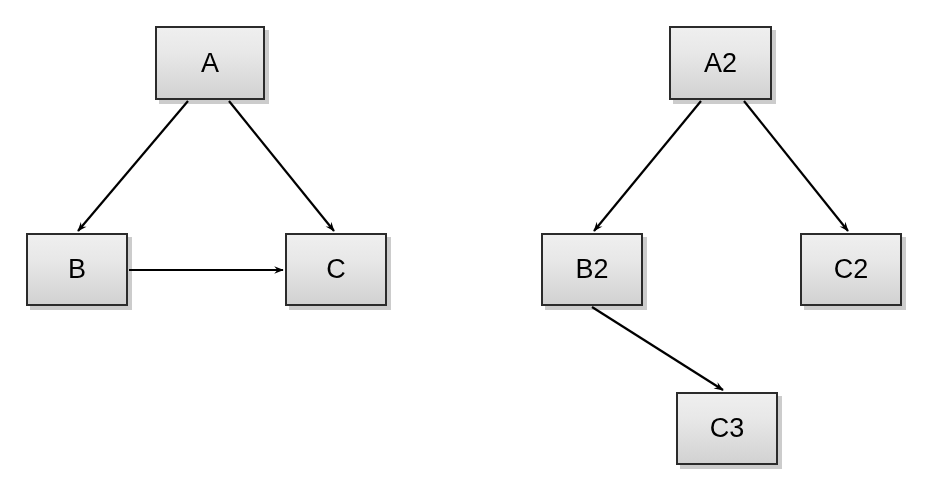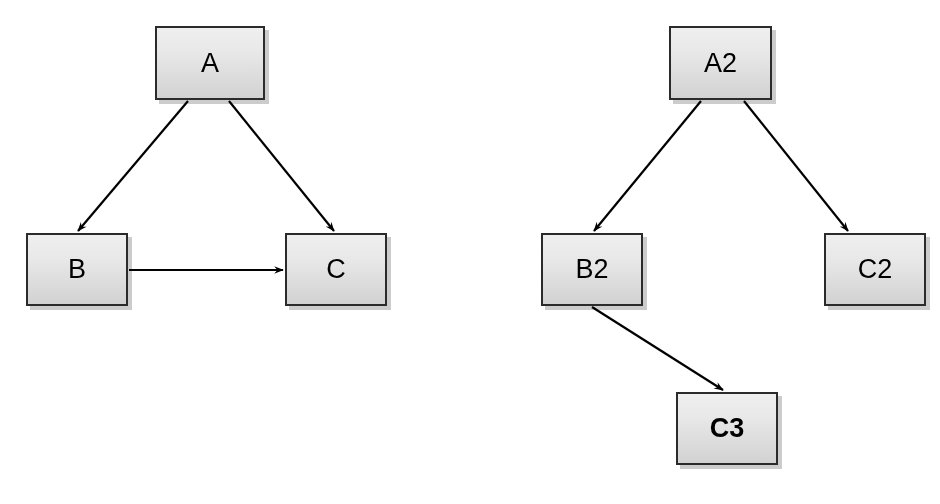--- a/index.html
+++ b/index.html
@@ -77,21 +77,21 @@
       </div>
       <div class="node" style="left: 285px; top: 233px; width: 102px; height: 73px; border-color: rgb(43, 43, 43); background: linear-gradient(rgb(239, 239, 239) 0%, rgb(232, 232, 232) 35%, rgb(220, 220, 220) 70%, rgb(210, 210, 210) 100%); box-shadow: rgba(0, 0, 0, 0.2) 4px 4px 0px 0px;">
         <span class="node-label">C</span>
       </div>
       <div class="node" style="left: 669px; top: 26px; width: 103px; height: 74px; border-color: rgb(43, 43, 43); background: linear-gradient(rgb(239, 239, 239) 0%, rgb(232, 232, 232) 35%, rgb(220, 220, 220) 70%, rgb(210, 210, 210) 100%); box-shadow: rgba(0, 0, 0, 0.2) 4px 4px 0px 0px; align-items: center;">
         <span class="node-label">A2</span>
       </div>
       <div class="node" style="left: 541px; top: 233px; width: 102px; height: 73px; border-color: rgb(43, 43, 43); background: linear-gradient(rgb(239, 239, 239) 0%, rgb(232, 232, 232) 35%, rgb(220, 220, 220) 70%, rgb(210, 210, 210) 100%); box-shadow: rgba(0, 0, 0, 0.2) 4px 4px 0px 0px;">
         <span class="node-label">B2</span>
       </div>
-      <div class="node" style="left: 800px; top: 233px; width: 102px; height: 73px; border-color: rgb(43, 43, 43); background: linear-gradient(rgb(239, 239, 239) 0%, rgb(232, 232, 232) 35%, rgb(220, 220, 220) 70%, rgb(210, 210, 210) 100%); box-shadow: rgba(0, 0, 0, 0.2) 4px 4px 0px 0px; margin-left: 24px;">
+      <div class="node" style="left: 800px; top: 233px; width: 102px; height: 73px; border-color: rgb(43, 43, 43); background: linear-gradient(rgb(239, 239, 239) 0%, rgb(232, 232, 232) 35%, rgb(220, 220, 220) 70%, rgb(210, 210, 210) 100%); box-shadow: rgba(0, 0, 0, 0.2) 4px 4px 0px 0px;">
         <span class="node-label">C2</span>
       </div>
-      <div class="node" style="left: 676px; top: 392px; width: 102px; height: 73px; border-color: rgb(43, 43, 43); background: linear-gradient(rgb(239, 239, 239) 0%, rgb(232, 232, 232) 35%, rgb(220, 220, 220) 70%, rgb(210, 210, 210) 100%); box-shadow: rgba(0, 0, 0, 0.2) 4px 4px 0px 0px; font-weight: bold;">
+      <div class="node" style="left: 676px; top: 392px; width: 102px; height: 73px; border-color: rgb(43, 43, 43); background: linear-gradient(rgb(239, 239, 239) 0%, rgb(232, 232, 232) 35%, rgb(220, 220, 220) 70%, rgb(210, 210, 210) 100%); box-shadow: rgba(0, 0, 0, 0.2) 4px 4px 0px 0px;">
         <span class="node-label">C3</span>
       </div>
     </div>
 
 </div>
 
 </body></html>

